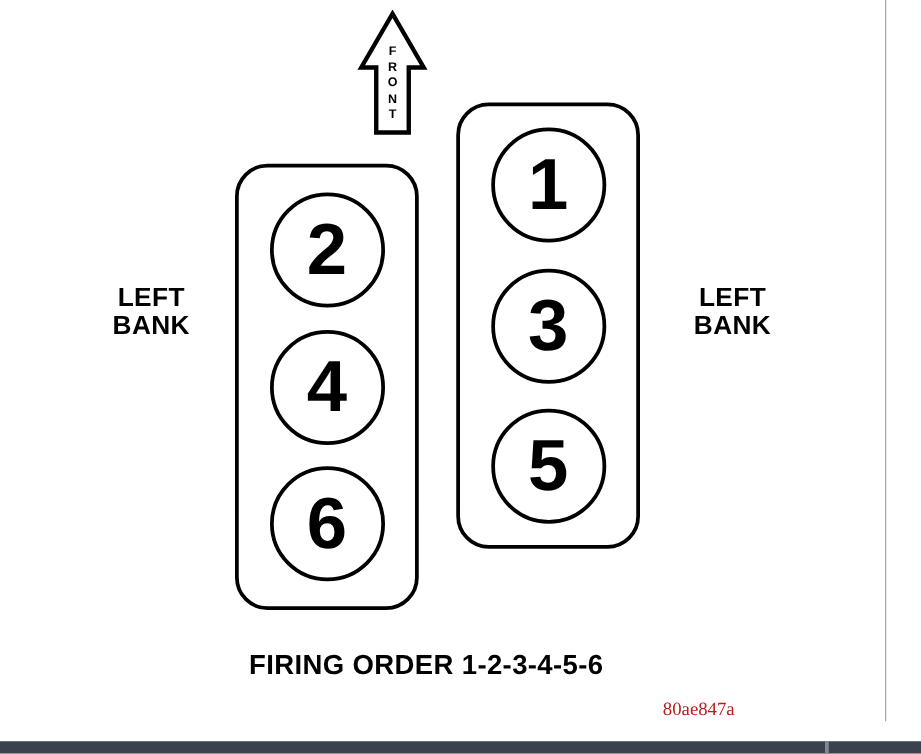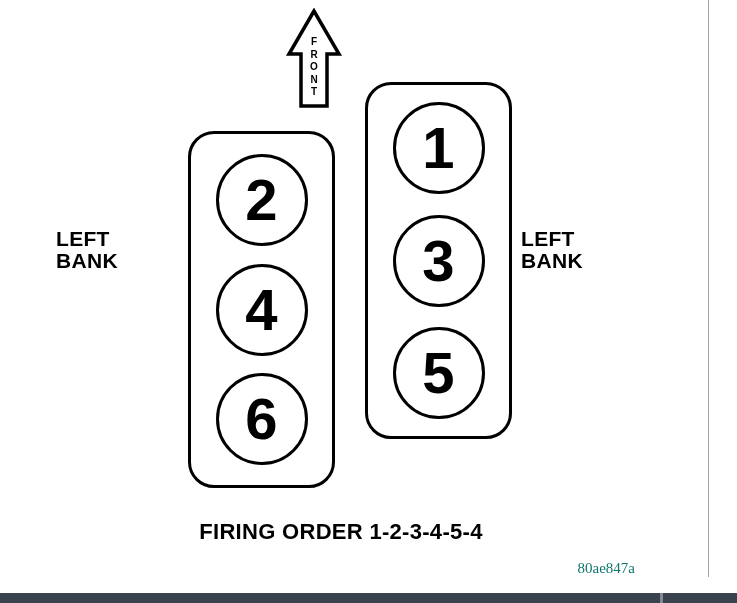--- a/index.html
+++ b/index.html
@@ -41,37 +41,37 @@
     background: #fff;
     display: flex; align-items: center; justify-content: center;
     font-size: 58px; font-weight: bold; color: #000;
     line-height: 1;
   }
 
   
   .bank-label {
     position: absolute; width: 130px;
     font-size: 21px; font-weight: bold; color: #000;
-    line-height: 21.5px; 
+    line-height: 21.5px; text-align: center;
     letter-spacing: 0.3px;
   }
   .bank-label.left  { left:  56px; top: 228px; }
   .bank-label.right { left: 521px; top: 228px; }
 
   
   .caption {
     position: absolute; left: 180px; top: 519px; width: 322px;
     font-size: 22px; font-weight: bold; color: #000;
     text-align: center; letter-spacing: 0.3px;
     white-space: nowrap;
   }
   .figure-code {
-    position: absolute; left: 535px; top: 560px; width: 100px;
+    position: absolute; left: 509px; top: 560px; width: 100px;
     font-family: "Liberation Serif", serif;
-    font-size: 15px; color: #0f766e; text-align: right;
+    font-size: 15px; color: #b91c1c; text-align: center;
   }
 
   
   .right-rule {
     position: absolute; left: 708px; top: 0; width: 1px; height: 577px;
     background: #a8a8a8;
   }
   .bottom-bar {
     position: absolute; left: 0; bottom: 0; width: 737px; height: 10px;
     background: #3a424e;
@@ -112,21 +112,21 @@
     <div class="cylinder">4</div>
     <div class="cylinder">6</div>
   </div>
 
   <div class="bank right">
     <div class="cylinder">1</div>
     <div class="cylinder">3</div>
     <div class="cylinder">5</div>
   </div>
 
-  <div class="caption">FIRING ORDER 1-2-3-4-5-4</div>
+  <div class="caption">FIRING ORDER 1-2-3-4-5-6</div>
 
   <div class="figure-code">80ae847a</div>
 
   <div class="right-rule"></div>
 
   <div class="bottom-bar">
     <div class="bottom-bar-sep"></div>
   </div>
 
 </div>

